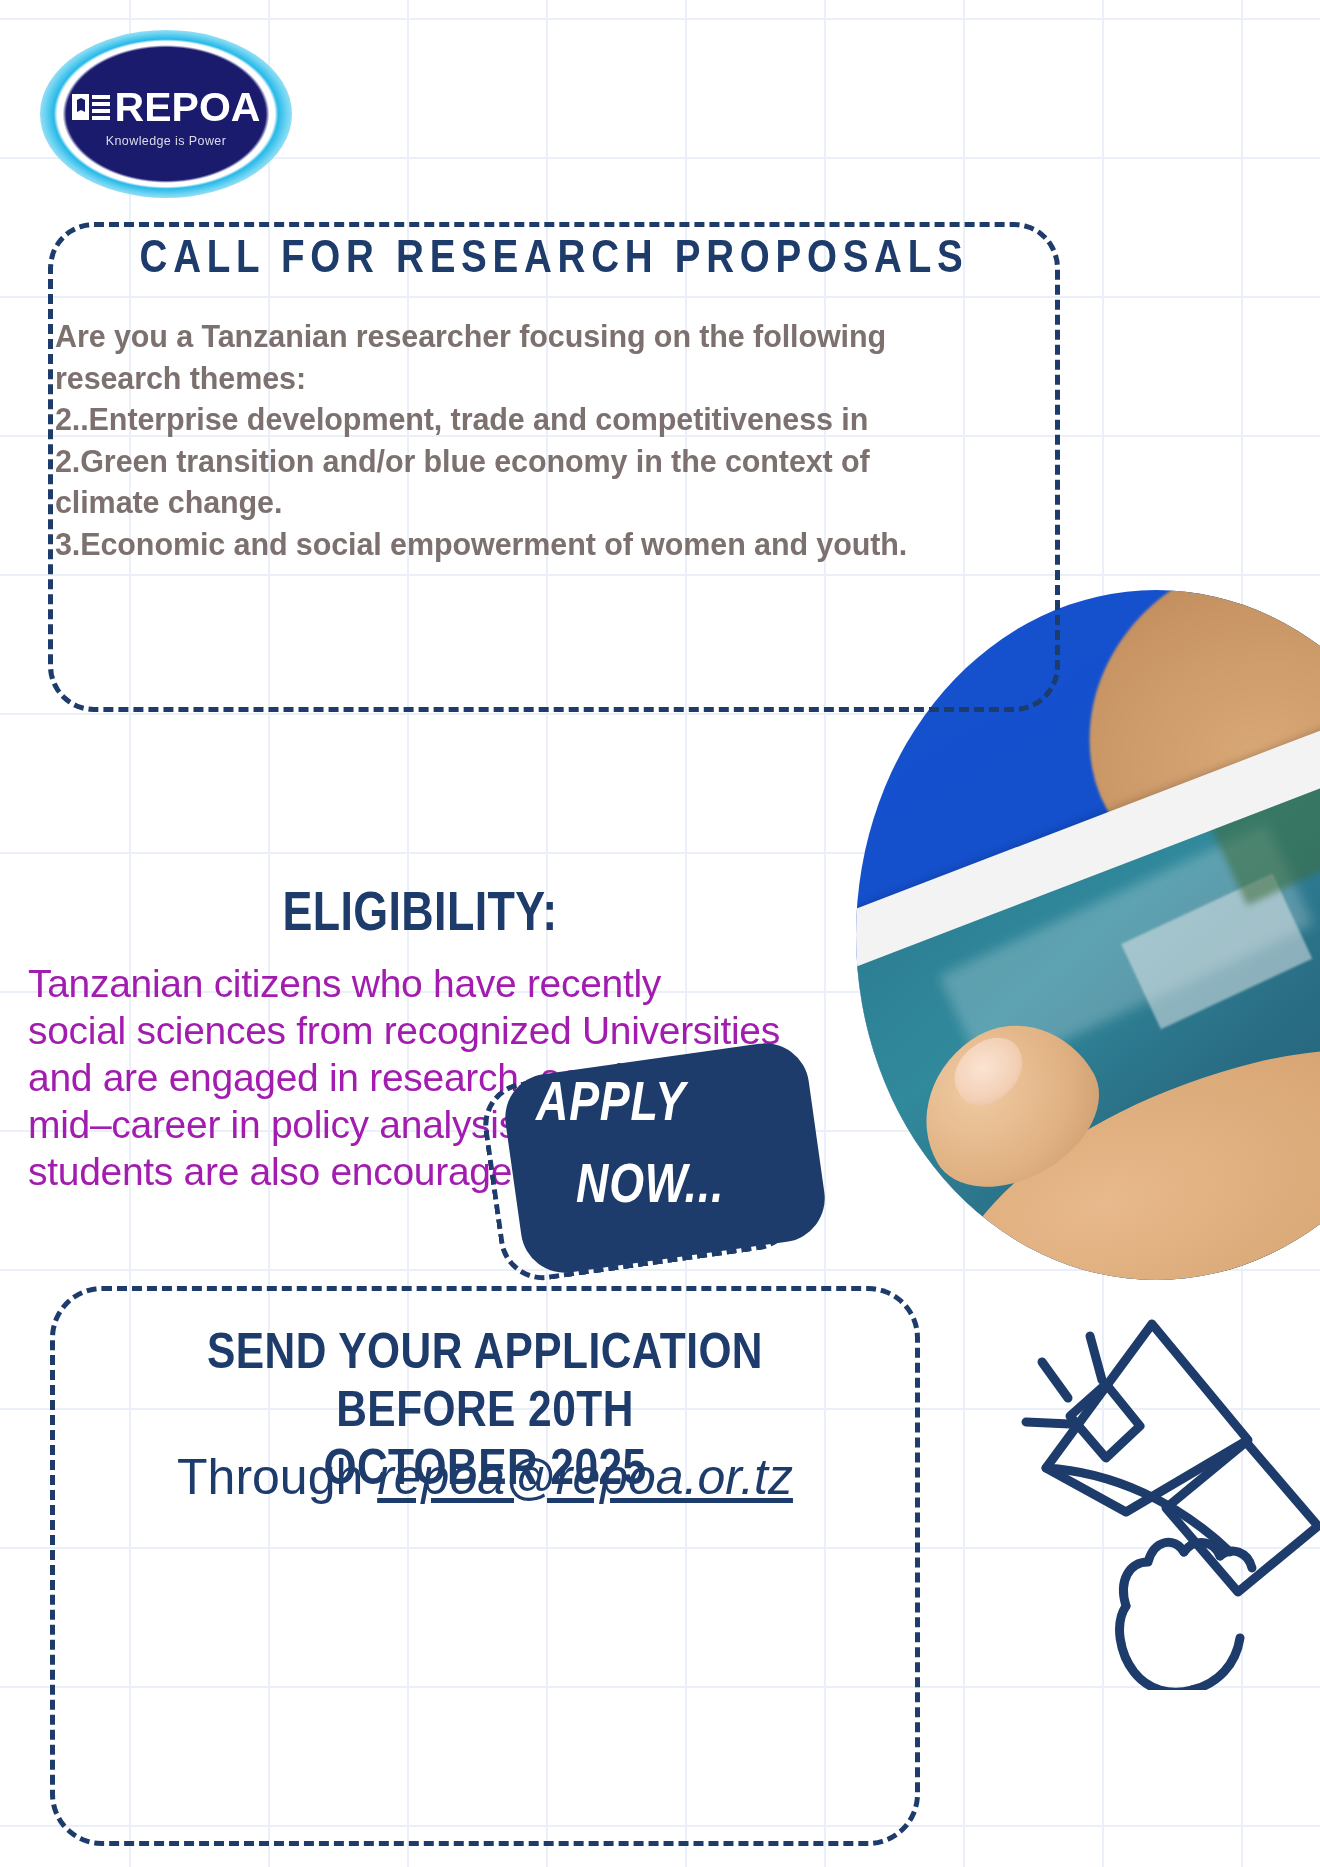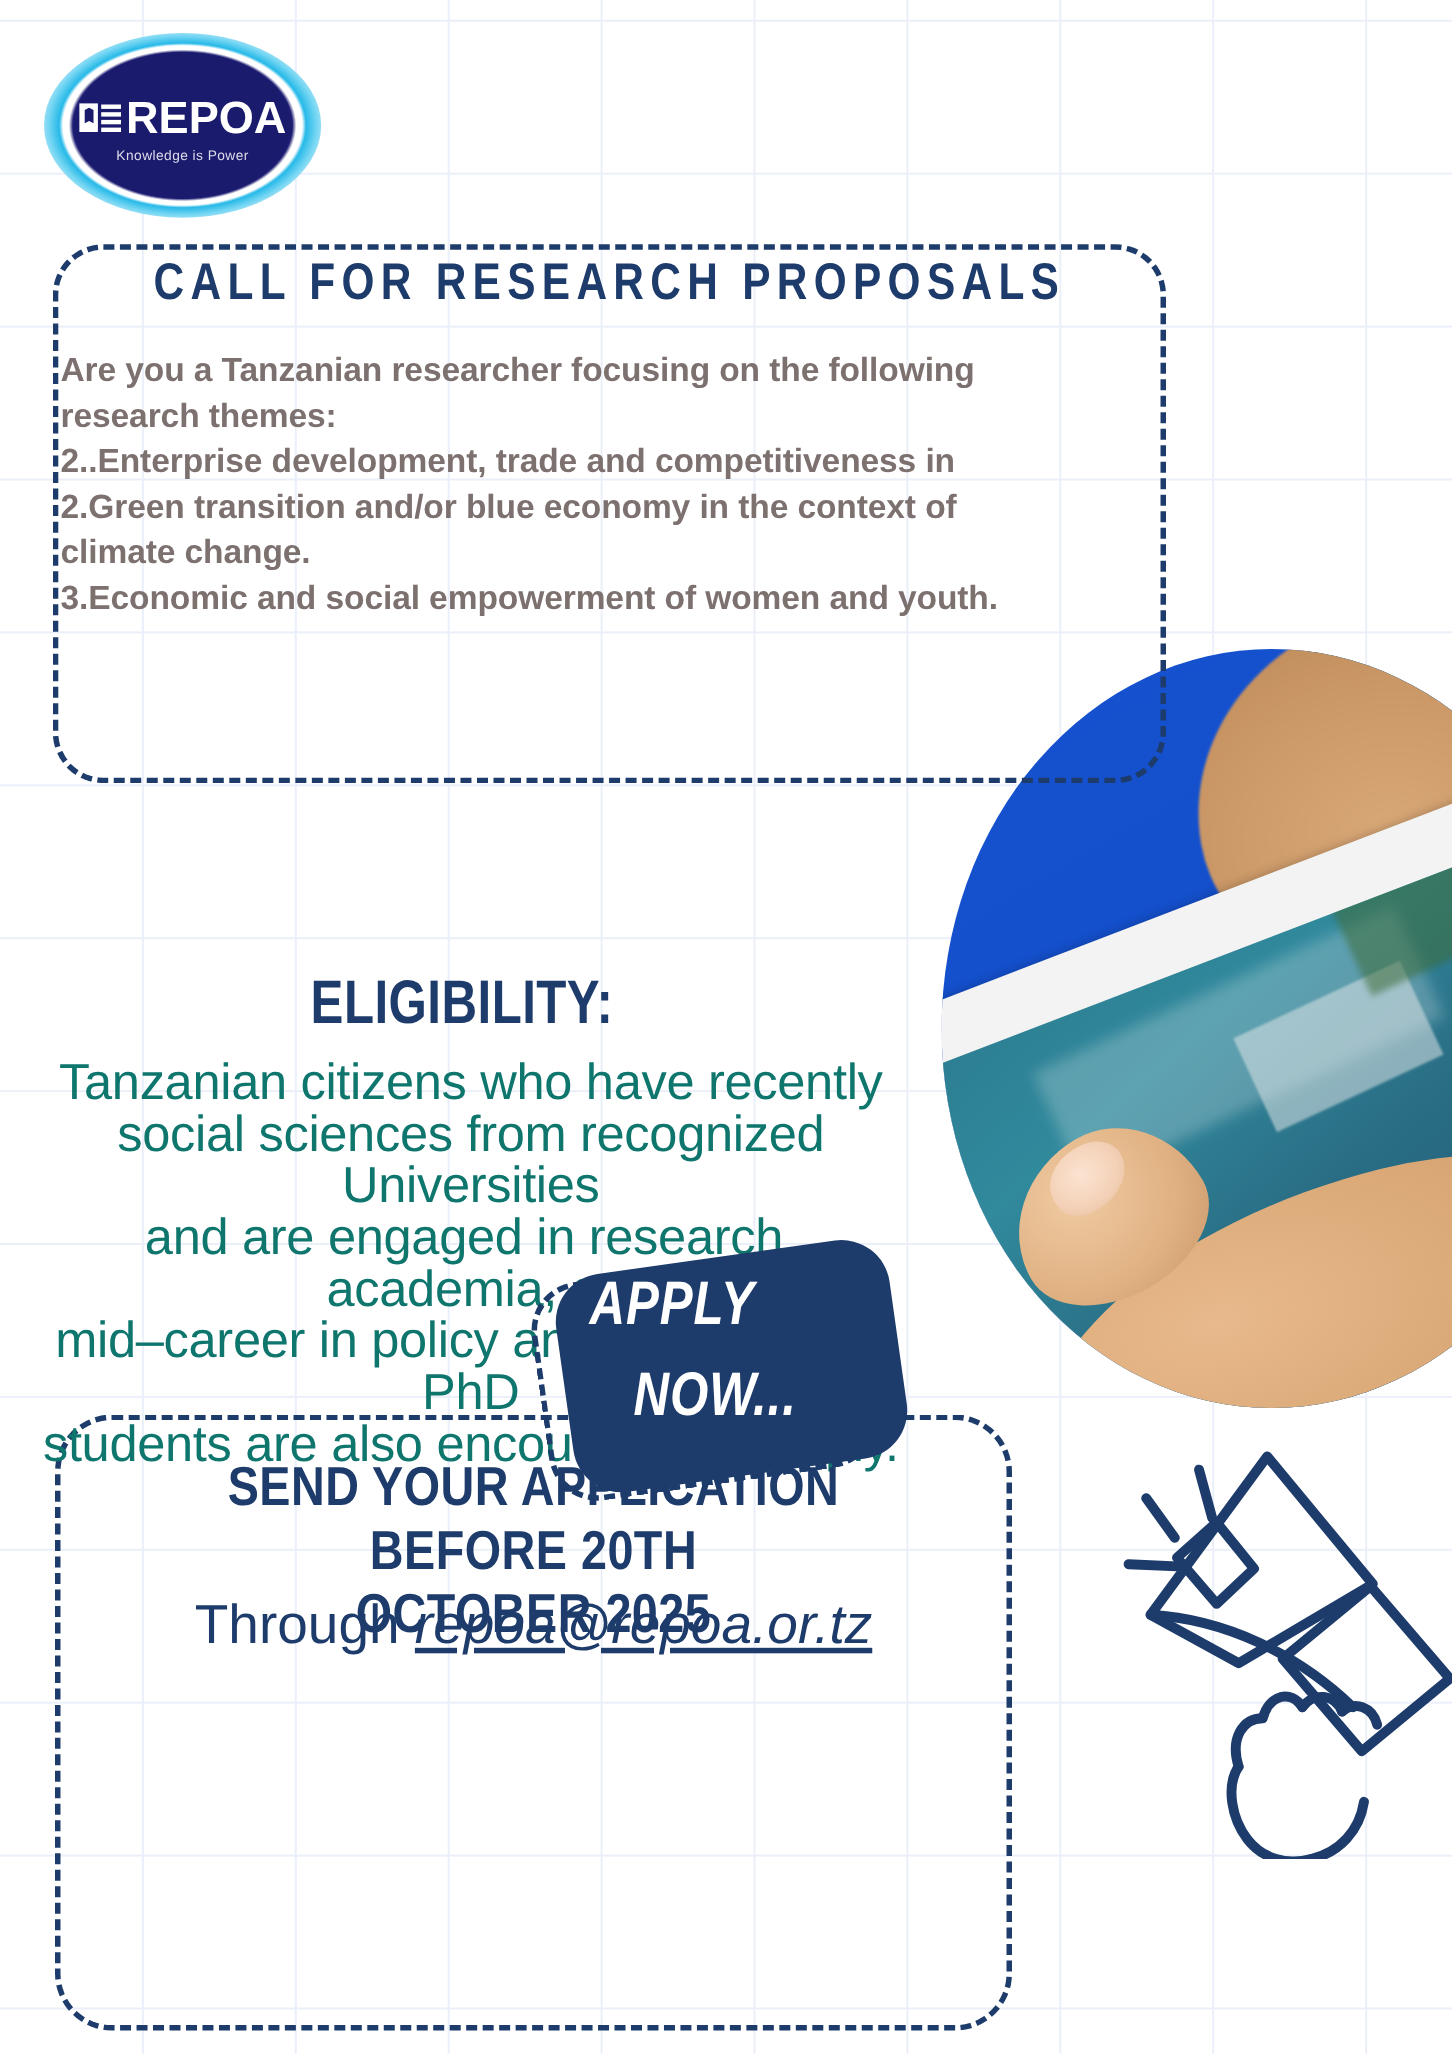--- a/index.html
+++ b/index.html
@@ -148,26 +148,26 @@
 
   
   #eligibility-title{
     position:absolute;left:0;top:878px;width:840px;text-align:center;z-index:6;
     font-family:"Liberation Sans Narrow","Liberation Sans",sans-serif;
     font-weight:bold;font-size:56px;letter-spacing:0.5px;color:#1e3c6b;
     transform:scaleX(.80);transform-origin:center top;
   }
   #eligibility-body{
     position:absolute;left:28px;top:960px;width:800px;z-index:6;
-    color:#0f766e;font-size:46px;line-height:47px;font-weight:400;
-    font-family:"Liberation Sans", sans-serif;letter-spacing:-0.3px;text-align:center;
-  }
-
-  
-  #apply-badge-wrap{position:absolute;left:480px;top:1130px;width:360px;height:250px;z-index:7;}
+    color:#a21caf;font-size:39px;line-height:47px;font-weight:400;
+    font-family:"Liberation Sans", sans-serif;letter-spacing:-0.3px;
+  }
+
+  
+  #apply-badge-wrap{position:absolute;left:480px;top:1046px;width:360px;height:250px;z-index:7;}
   #apply-dash{
     position:absolute;left:10px;top:20px;width:300px;height:200px;
     border:5px dashed #1e3c6b;border-radius:44px;
     transform:rotate(-8deg);box-sizing:border-box;
   }
   #apply-badge{
     position:absolute;left:32px;top:12px;width:306px;height:200px;
     background:#1e3c6b;border-radius:44px;transform:rotate(-8deg);
   }
   .apply-line{

